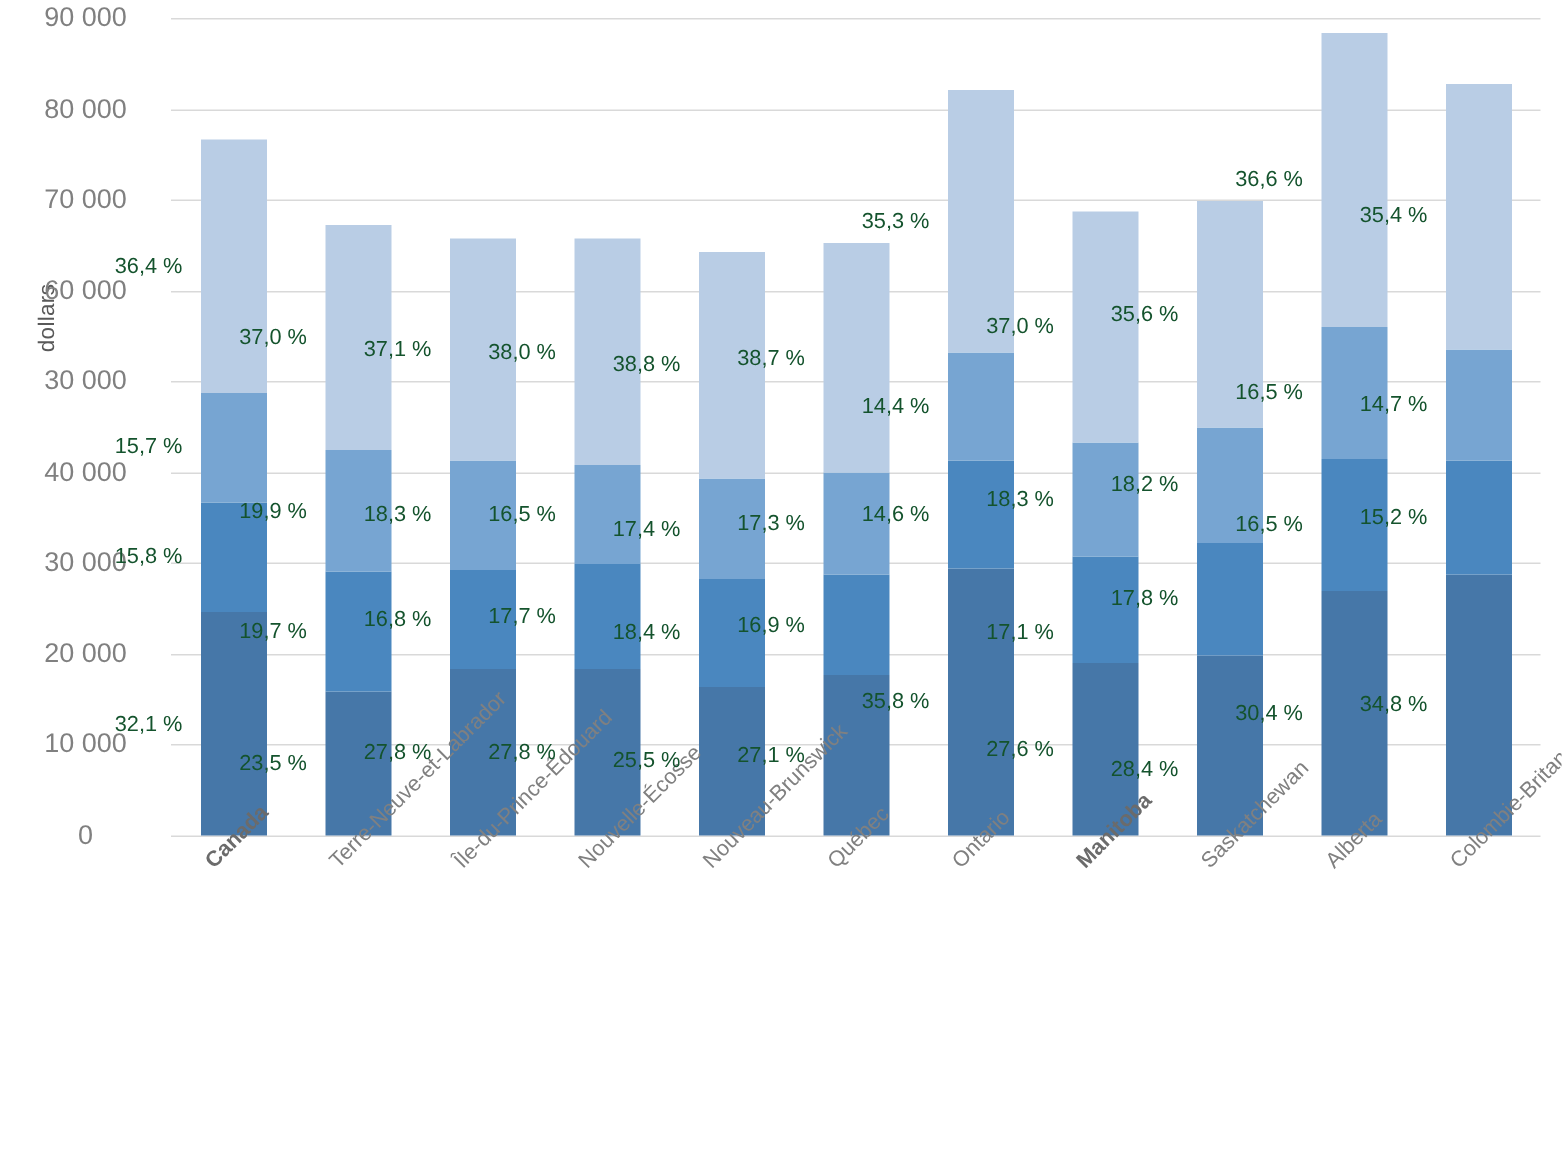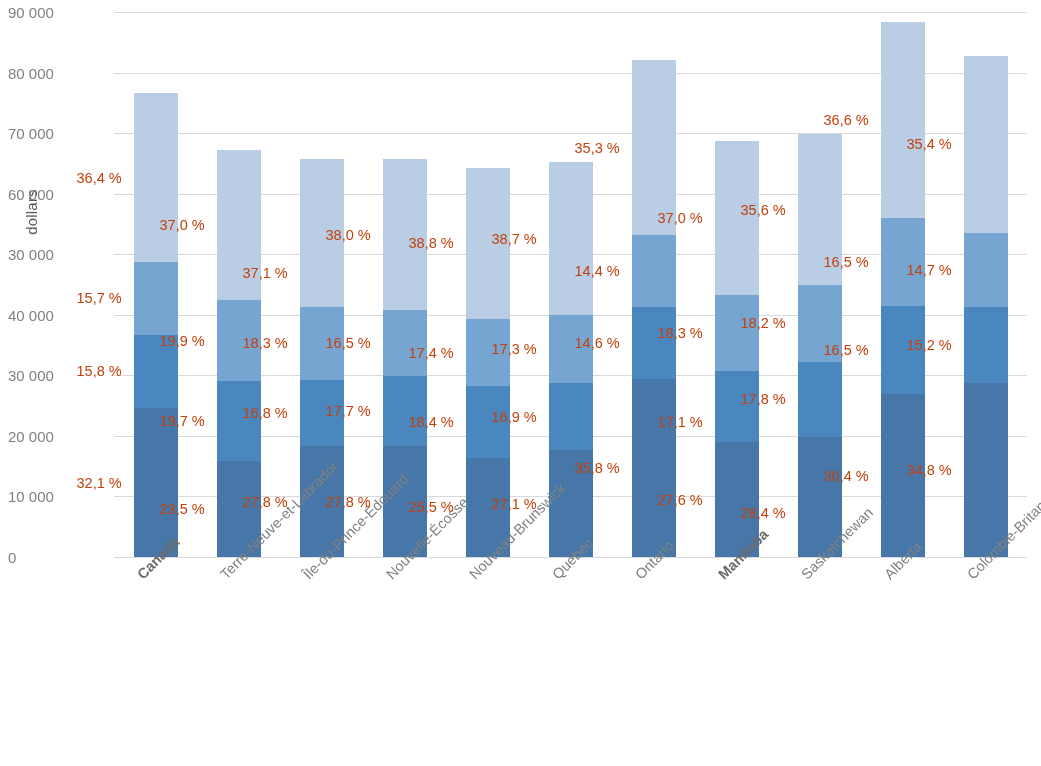--- a/index.html
+++ b/index.html
@@ -64,41 +64,41 @@
     position: absolute;
     left: 0;
     top: 0;
     width: 1041px;
     height: 766px;
   }
   .y-tick-item {
     position: absolute;
     left: 8px;
     width: 98px;
-    text-align: left;
-    font-size: 15px;
+    text-align: center;
+    font-size: 18px;
     color: #808080;
     white-space: nowrap;
     transform: translateY(-50%);
   }
 
   
   .bar-group {
     position: absolute;
     bottom: 0;
   }
   .seg {
     position: absolute;
     left: 0;
     width: 100%;
   }
   .seg-label {
     position: absolute;
     font-size: 14.5px;
-    color: #c2410c;
+    color: #14532d;
     white-space: nowrap;
     transform: translateY(-50%);
     pointer-events: none;
   }
 
   
   .x-label {
     position: absolute;
     font-size: 14.5px;
     color: #808080;
@@ -256,21 +256,21 @@
     <div class="seg-label" style="top: 371.449px; left: 76.5px;">15,8 %</div>
     <div class="seg-label" style="top: 298.391px; left: 76.5px;">15,7 %</div>
     <div class="seg-label" style="top: 177.559px; left: 76.5px;">36,4 %</div>
     <div class="seg-label" style="top: 509.185px; left: 159.5px;">23,5 %</div>
     <div class="seg-label" style="top: 421.289px; left: 159.5px;">19,7 %</div>
     <div class="seg-label" style="top: 340.717px; left: 159.5px;">19,9 %</div>
     <div class="seg-label" style="top: 224.944px; left: 159.5px;">37,0 %</div>
     <div class="seg-label" style="top: 501.698px; left: 242.5px;">27,8 %</div>
     <div class="seg-label" style="top: 412.975px; left: 242.5px;">16,8 %</div>
     <div class="seg-label" style="top: 343.151px; left: 242.5px;">18,3 %</div>
-    <div class="seg-label" style="top: 232.946px; left: 242.5px; margin-top: 40px;">37,1 %</div>
+    <div class="seg-label" style="top: 232.946px; left: 242.5px;">37,1 %</div>
     <div class="seg-label" style="top: 501.698px; left: 325.5px;">27,8 %</div>
     <div class="seg-label" style="top: 411.185px; left: 325.5px;">17,7 %</div>
     <div class="seg-label" style="top: 343.151px; left: 325.5px;">16,5 %</div>
     <div class="seg-label" style="top: 234.735px; left: 325.5px;">38,0 %</div>
     <div class="seg-label" style="top: 507.432px; left: 408.5px;">25,5 %</div>
     <div class="seg-label" style="top: 422.097px; left: 408.5px;">18,4 %</div>
     <div class="seg-label" style="top: 352.507px; left: 408.5px;">17,4 %</div>
     <div class="seg-label" style="top: 243.262px; left: 408.5px;">38,8 %</div>
     <div class="seg-label" style="top: 503.502px; left: 491.5px;">27,1 %</div>
     <div class="seg-label" style="top: 416.641px; left: 491.5px;">16,9 %</div>

